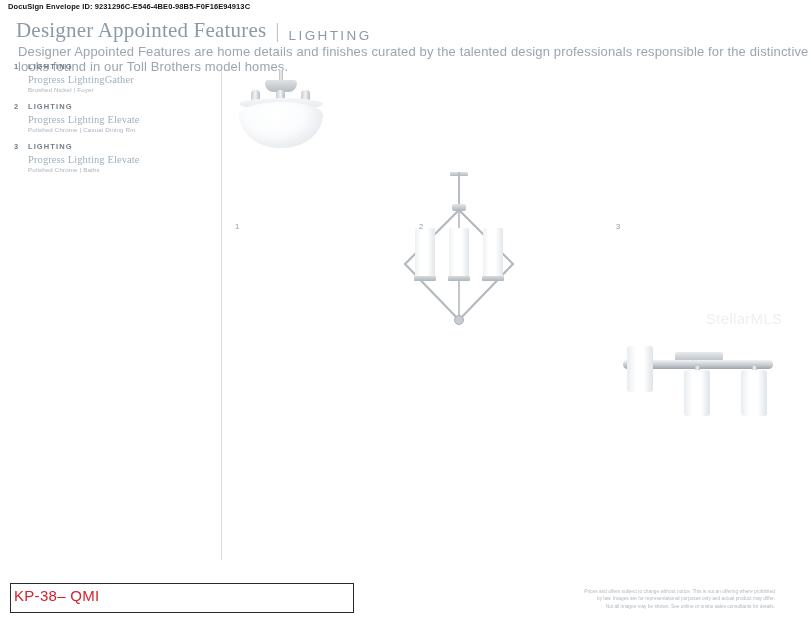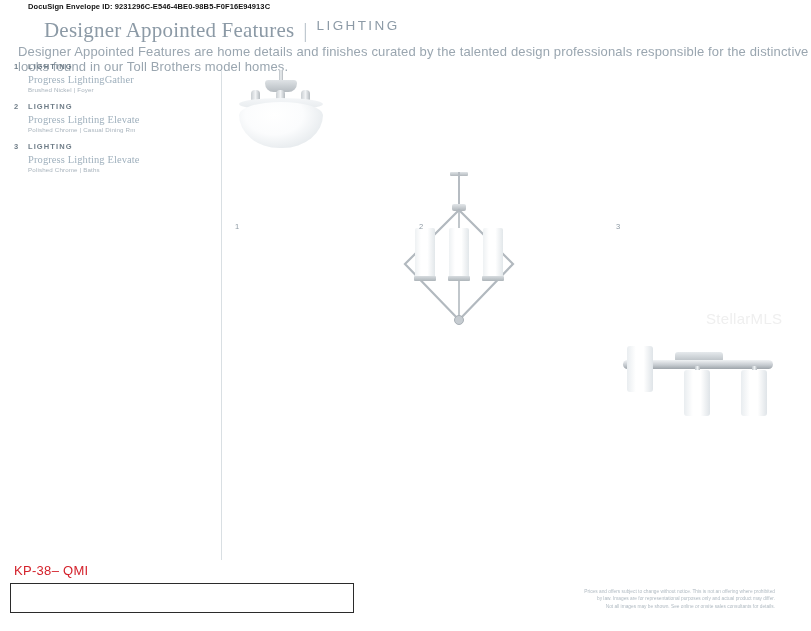--- a/index.html
+++ b/index.html
@@ -15,36 +15,34 @@
     overflow: hidden;
   }
   .envelope-id {
     position: absolute;
     top: 2px;
     left: 8px;
     font-size: 7.5px;
     font-weight: bold;
     color: #111;
     letter-spacing: 0.1px;
-    margin-left: 20px;
   }
   .page {
     position: absolute;
     top: 14px;
     left: 0;
     width: 811px;
     height: 617px;
   }
   .title-row {
     position: absolute;
     top: 4px;
     left: 16px;
     display: flex;
-    align-items: flex-start;
-    margin-left: 28px;
+    align-items: flex-end;
   }
   .title-main {
     font-family: "Liberation Serif", serif;
     font-size: 21px;
     color: #8c9aa6;
     letter-spacing: 0.2px;
     font-weight: normal;
   }
   .title-divider {
     font-family: "Liberation Serif", serif;
@@ -153,22 +151,22 @@
     left: 10px;
     top: 569px;
     width: 344px;
     height: 30px;
     border: 1px solid #2b2b2b;
     box-sizing: border-box;
   }
   .kp-text {
     position: absolute;
     left: 14px;
-    top: 549px;
-    font-size: 13px;
+    top: 573px;
+    font-size: 15px;
     color: #d4212b;
     letter-spacing: 0.3px;
   }
   .disclaimer {
     position: absolute;
     right: 36px;
     top: 574px;
     width: 260px;
     text-align: right;
     font-size: 4.8px;

